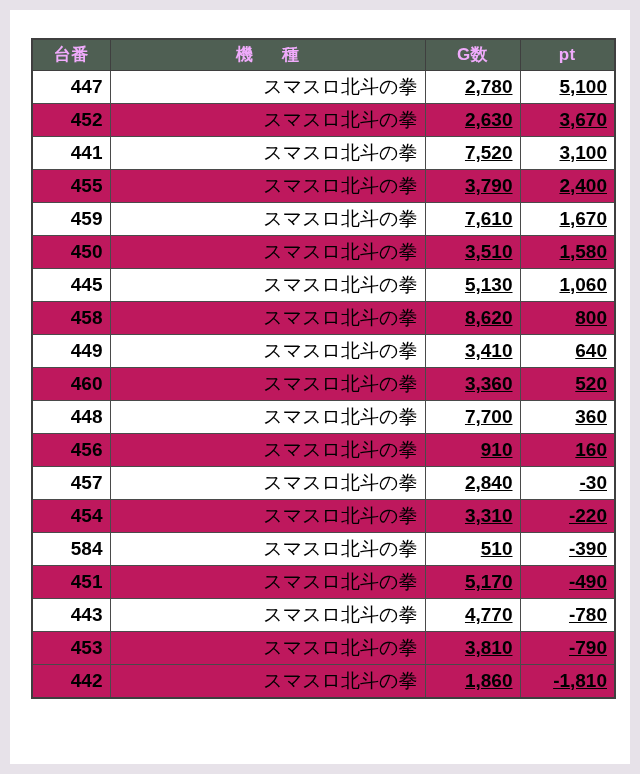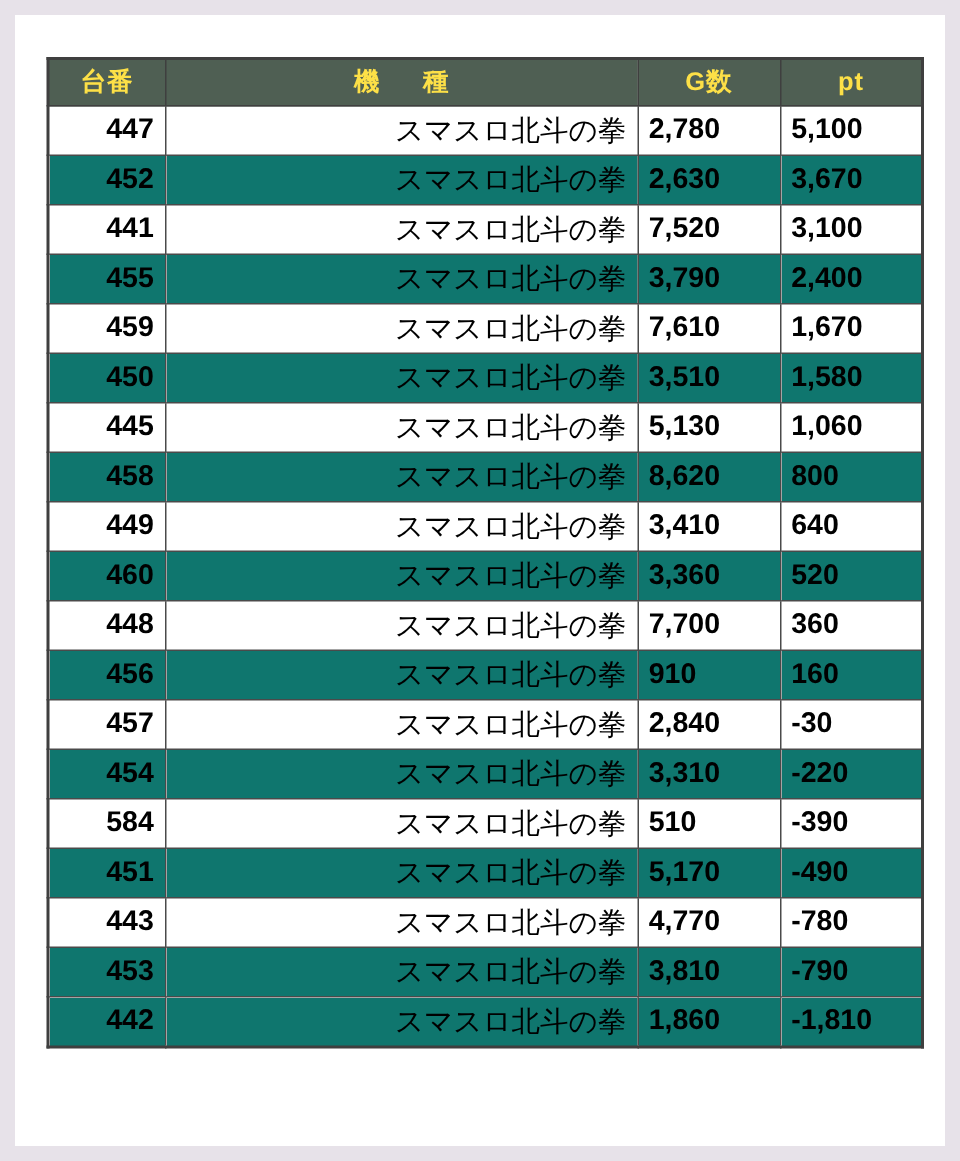--- a/index.html
+++ b/index.html
@@ -34,21 +34,21 @@
     width: 583px;
     border: 2px solid #3f3f3f;
   }
   table.data col.c-no    { width: 78px; }
   table.data col.c-name  { width: 315px; }
   table.data col.c-g     { width: 95px; }
   table.data col.c-pt    { width: 95px; }
 
   table.data thead th {
     background: #4f5f53;
-    color: #fde047;
+    color: #f0abfc;
     font-size: 17px;
     font-weight: bold;
     height: 30px;
     line-height: 30px;
     padding: 0;
     border: 1px solid #3f3f3f;
     text-align: center;
     letter-spacing: 0.5px;
   }
   table.data thead th.name-h {
@@ -60,38 +60,39 @@
     padding: 0 7px;
     border: 1px solid #4a4a4a;
     font-size: 19px;
     color: #000000;
     background: #ffffff;
     box-sizing: border-box;
     overflow: hidden;
     white-space: nowrap;
   }
   table.data tbody tr.alt td {
-    background: #0f766e;
+    background: #be185d;
     margin-top: 20px;
   }
   td.no {
     text-align: right;
     font-weight: bold;
     font-size: 19px;
   }
   td.name {
     text-align: right;
     font-size: 18px;
     padding-left: 9px;
   }
   td.num {
-    text-align: left;
+    text-align: right;
     font-weight: bold;
     font-size: 19px;
     padding-right: 9px;
+    text-decoration: underline;
   }
 </style>
 </head>
 <body>
 
 <div class="page">
   <div class="table-wrap">
     <table class="data">
       <colgroup>
         <col class="c-no">

